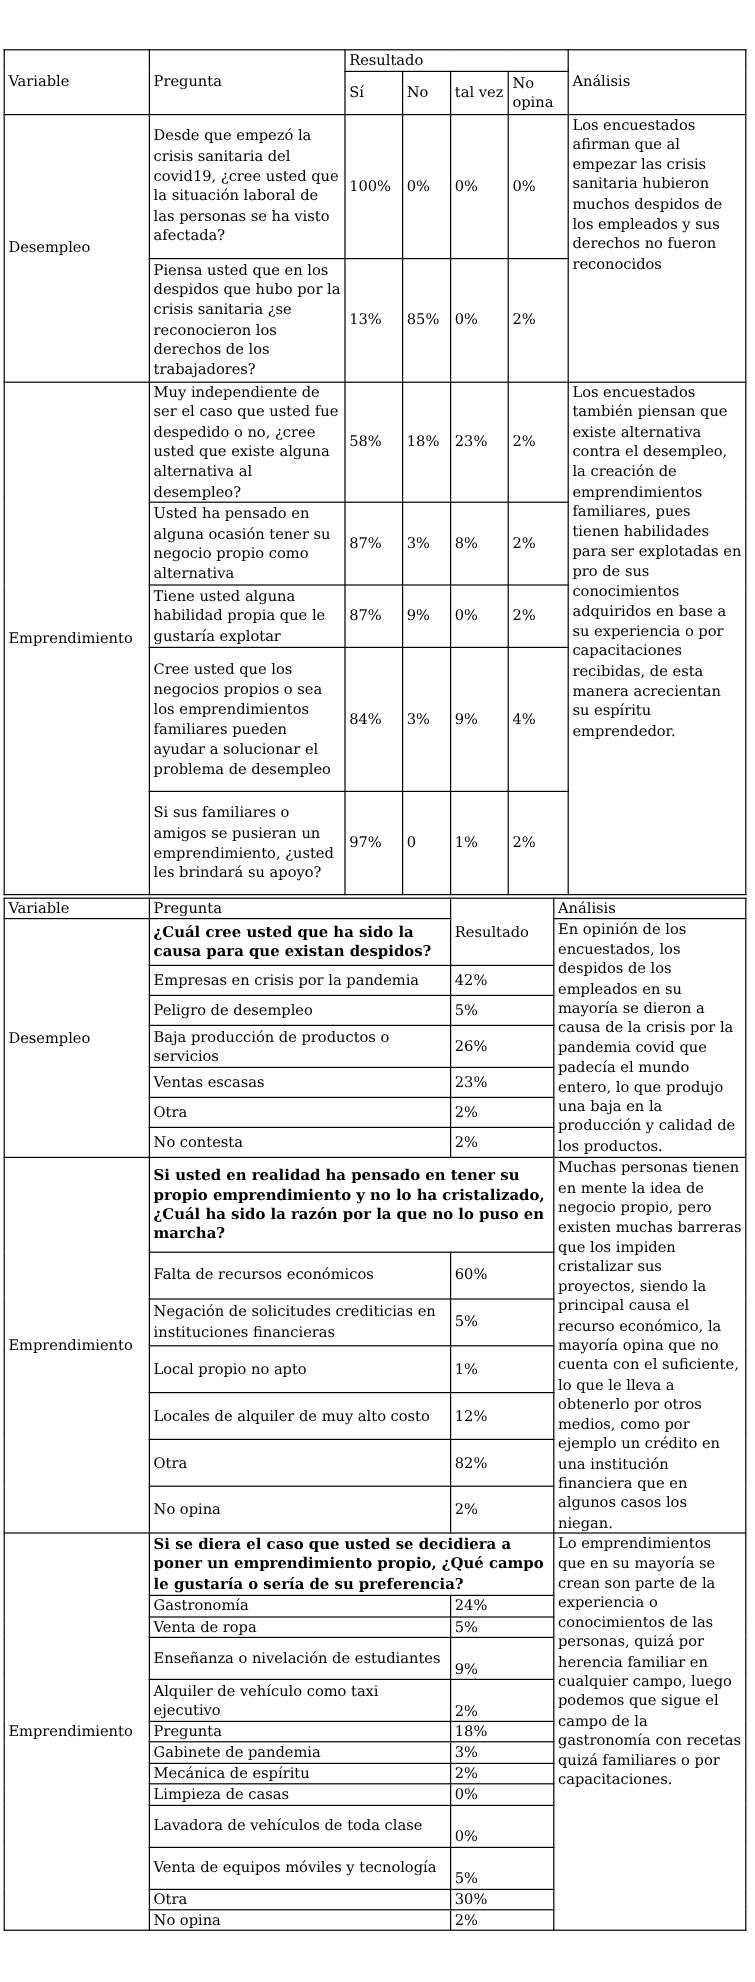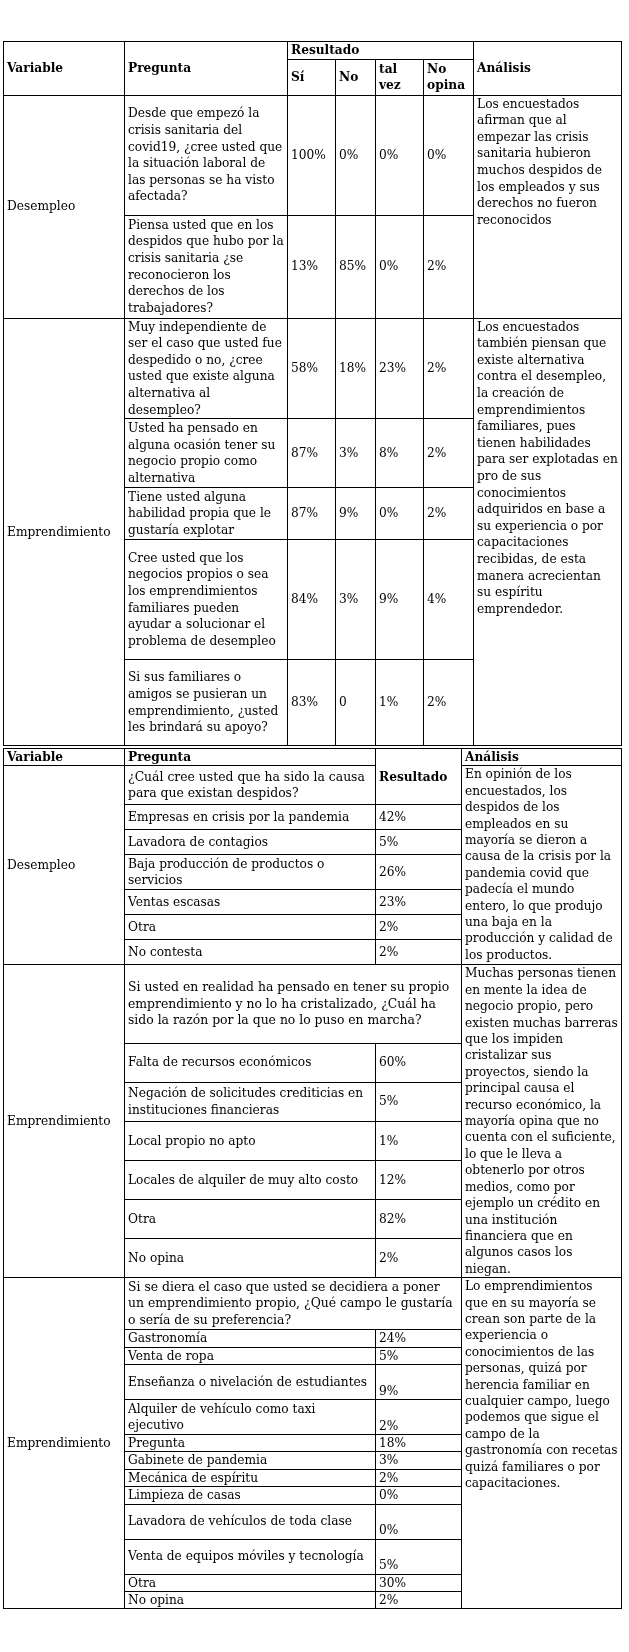--- a/index.html
+++ b/index.html
@@ -1,24 +1,24 @@
 <!DOCTYPE html>
 <html><head>
 <meta charset="utf-8">
 <style>
   html, body { margin: 0; padding: 0; background: #ffffff; }
   body { width: 629px; height: 1652px; position: relative; font-family: "DejaVu Serif", serif; color: #000; }
   table { border-collapse: collapse; position: absolute; left: 3px; table-layout: fixed; }
   td, th { border: 1px solid #000; font-size: 12.2px; line-height: 16.6px; padding: 0 3px; vertical-align: middle; text-align: left; font-weight: normal; overflow: hidden; }
   .top { vertical-align: top; }
-  .hdr { font-weight: bold; }
+  .hdr { font-weight: normal; }
   #t1 { top: 41px; width: 618px; }
   #t2 { top: 748px; width: 618px; }
   .t2 td { line-height: 16.4px; }
-  .q-bold { font-weight: normal; font-size: 12.4px; }
+  .q-bold { font-weight: bold; font-size: 12.4px; }
 </style>
 </head>
 <body>
 
 <table id="t1">
   <colgroup>
     <col style="width:121px">
       <col style="width:163px">
       <col style="width:48px">
       <col style="width:40px">
@@ -82,21 +82,21 @@
   </tr>
   <tr style="height:120px">
     <td>Cree usted que los negocios propios o sea los emprendimientos familiares pueden ayudar a solucionar el problema de desempleo</td>
     <td>84%</td>
     <td>3%</td>
     <td>9%</td>
     <td>4%</td>
   </tr>
   <tr style="height:86px">
     <td>Si sus familiares o amigos se pusieran un emprendimiento, ¿usted les brindará su apoyo?</td>
-    <td>83%</td>
+    <td>97%</td>
     <td>0</td>
     <td>1%</td>
     <td>2%</td>
   </tr>
 </tbody>
   </table>
 
 <table id="t2" class="t2">
   <colgroup>
     <col style="width:121px">
@@ -115,21 +115,21 @@
   <tr style="height:39px">
     <td rowspan="7">Desempleo</td>
     <td class="q-bold">¿Cuál cree usted que ha sido la causa para que existan despidos?</td>
     <td rowspan="7" class="top">En opinión de los encuestados, los despidos de los empleados en su mayoría se dieron a causa de la crisis por la pandemia covid que padecía el mundo entero, lo que produjo una baja en la producción y calidad de los productos.</td>
   </tr>
   <tr style="height:25px">
     <td>Empresas en crisis por la pandemia</td>
     <td>42%</td>
   </tr>
   <tr style="height:25px">
-    <td>Lavadora de contagios</td>
+    <td>Peligro de desempleo</td>
     <td>5%</td>
   </tr>
   <tr style="height:35px">
     <td>Baja producción de productos o servicios</td>
     <td>26%</td>
   </tr>
   <tr style="height:25px">
     <td>Ventas escasas</td>
     <td>23%</td>
   </tr>

